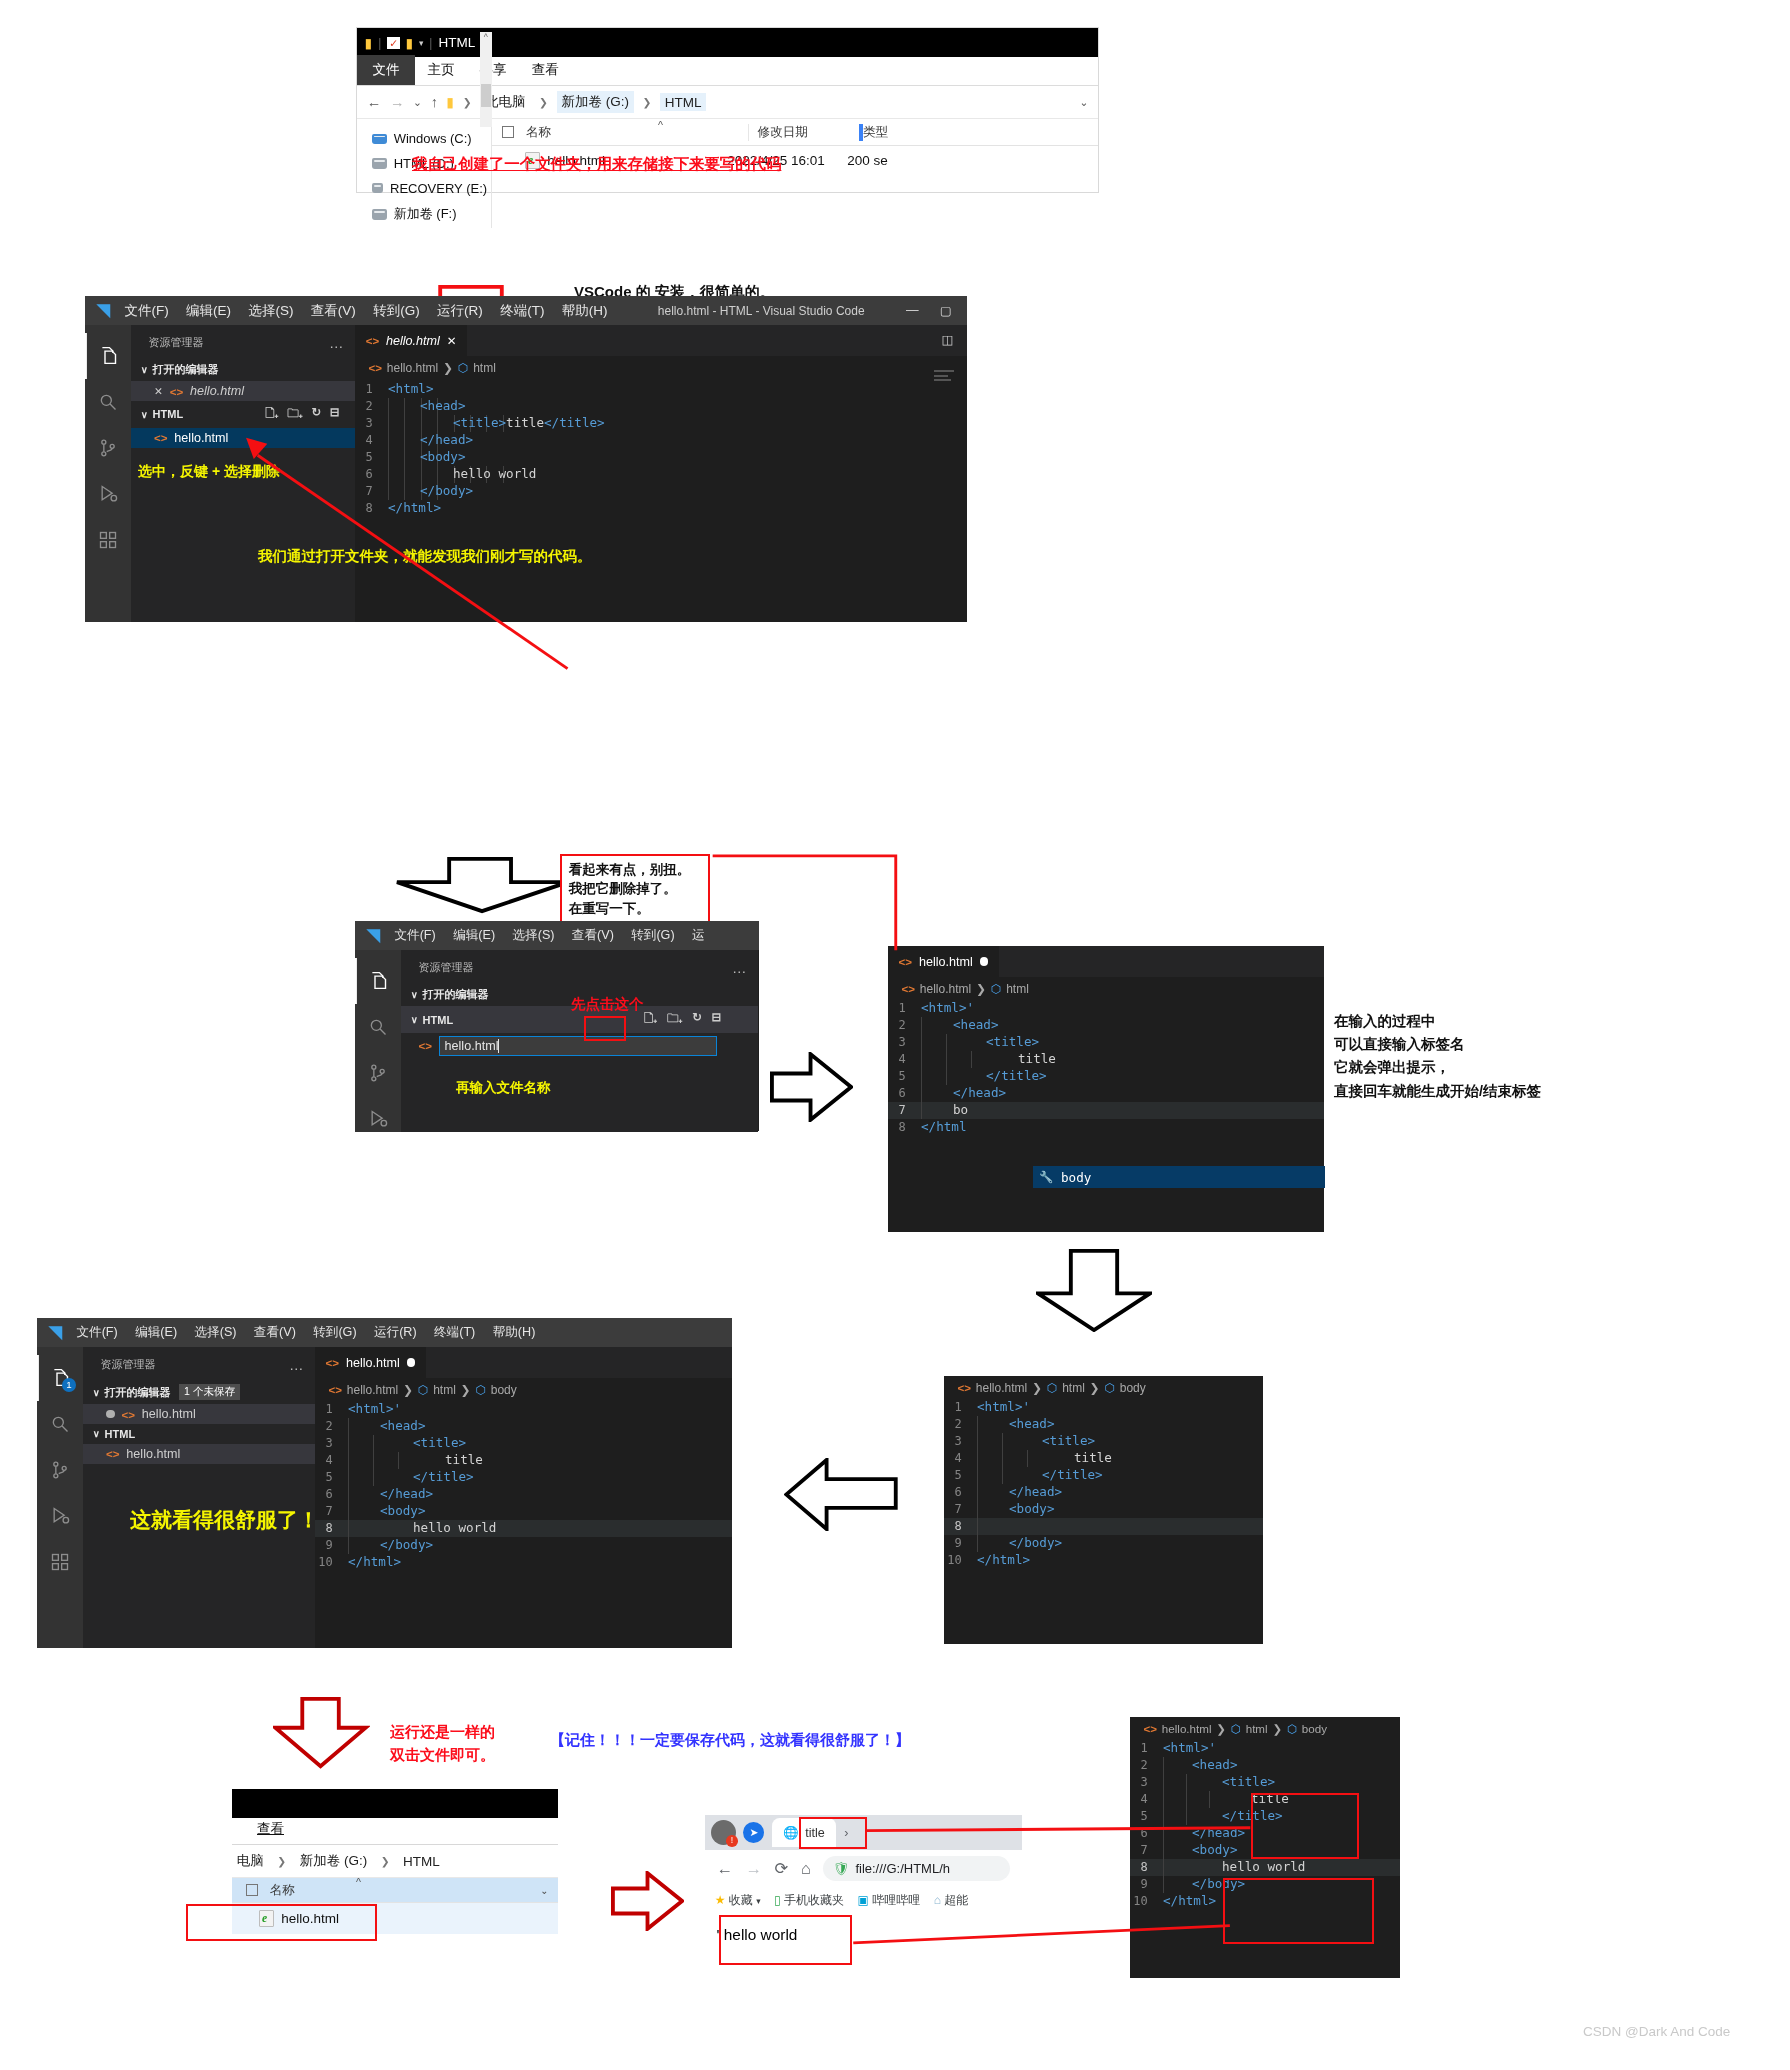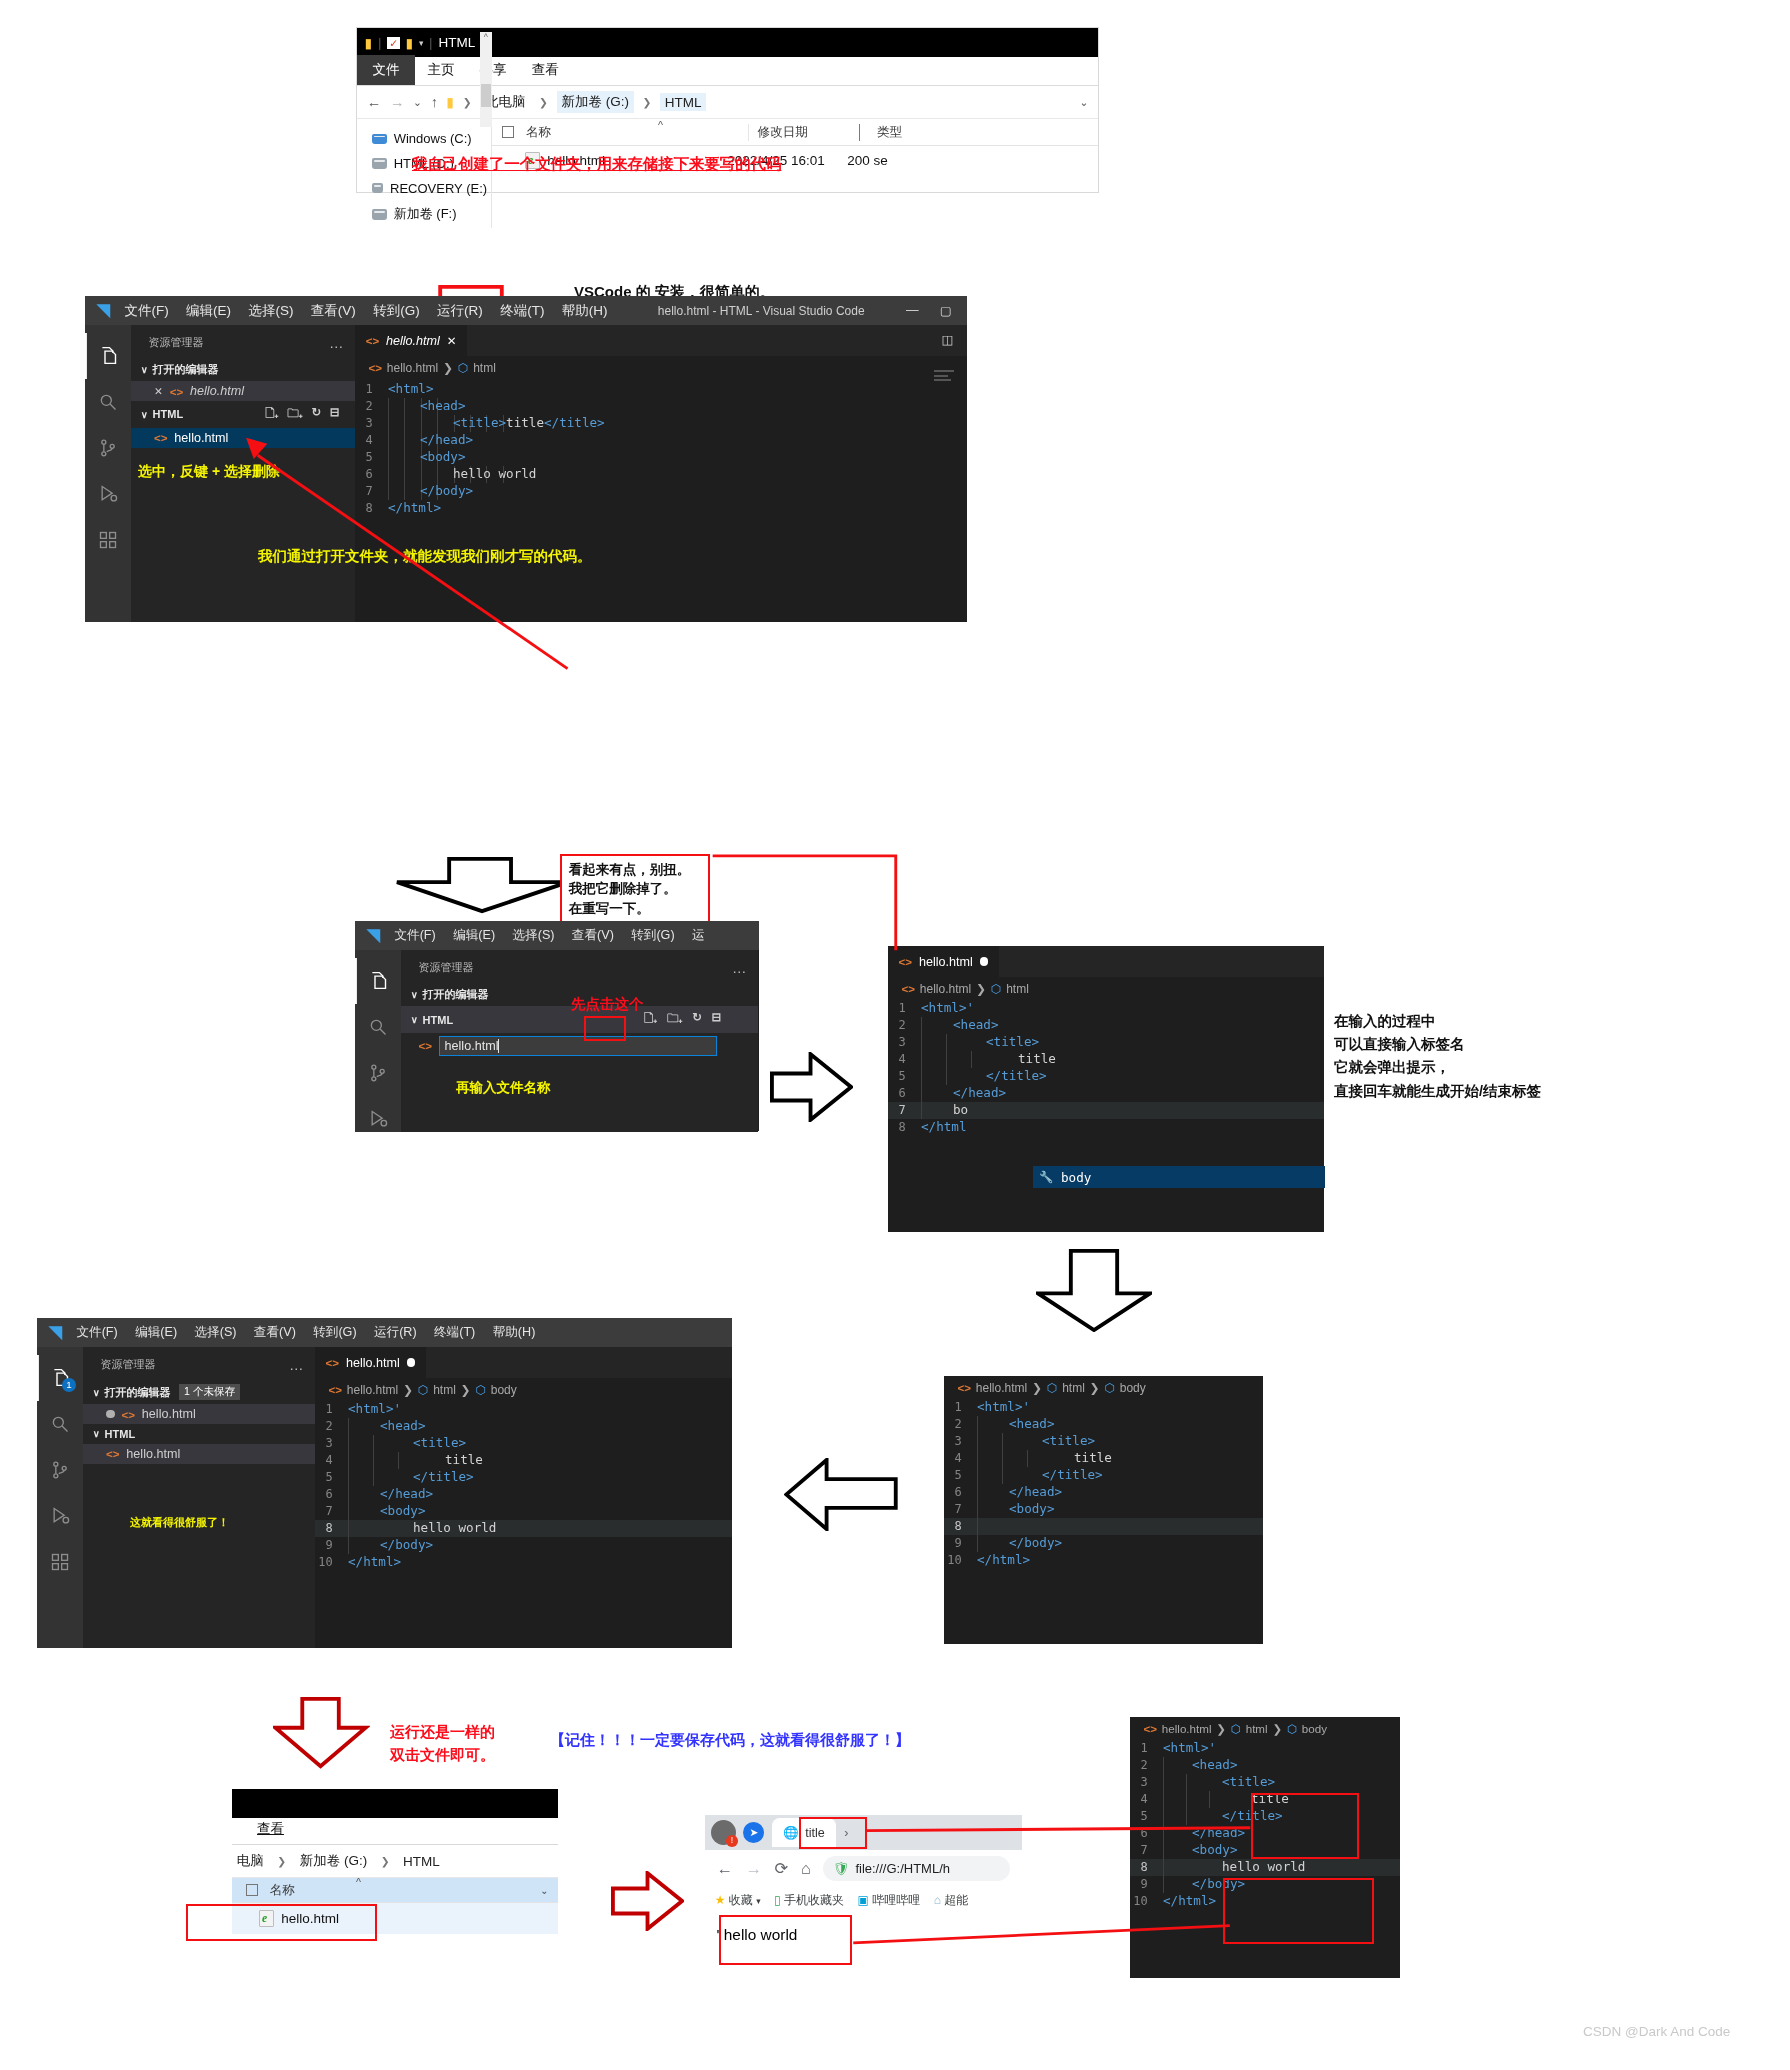--- a/index.html
+++ b/index.html
@@ -46,21 +46,21 @@
   .drive-ico::after{content:"";position:absolute;left:1.9px;right:1.9px;top:1.9px;height:1.9px;background:#e7ebee;border-radius:1px;}
   .drive-ico.win { background:#3f8bd6; }
   .exp-list { flex:1; }
   .col-head {
     display:flex; align-items:center; font-size:12.6px; color:#3a3a3a;
     border-bottom:1px solid #e3e3e3; height:27px; padding-left:9.7px; position:relative;
   }
   .chk { width:12.6px; height:12.6px; border:1px solid #767676; margin-right:11.6px; display:inline-block;}
   .col-name{ flex:0 0 222px; }
   .col-date{ flex:0 0 111px; border-left:1px solid #e6e6e6; padding-left:8.7px;}
-  .col-type{ flex:1; border-left:1px solid #3b82f6; padding-left:17px;}
+  .col-type{ flex:1; border-left:4px solid #3b82f6; padding-left:0;}
   .file-row { display:flex; align-items:center; font-size:13.5px; color:#111; height:29px; padding-left:33px;}
   .html-ico{
     width:14.5px;height:17.4px;background:#f3f3f3;border:1px solid #bdbdbd;display:inline-block;
     position:relative;margin-right:7.7px;border-radius:1px;
   }
   .html-ico::after{
     content:"e"; position:absolute; left:1.9px; top:1px; font-size:11.6px; color:#2aa02a;
     font-family:"Liberation Serif",serif; font-style:italic; font-weight:bold;
   }
 
@@ -657,21 +657,21 @@
         <span>hello.html</span>
       </div>
       <div class="sb-section">
         <span style="font-size:9.7px;">∨</span>
         <span>HTML</span>
       </div>
       <div class="sb-row hi">
         <span class="codeicon">&lt;&gt;</span>
         <span>hello.html</span>
       </div>
-      <div class="abs ann yellow" style="left:93px; top:197px; font-size:11px;">这就看得很舒服了！</div>
+      <div class="abs ann yellow" style="left:93px; top:187px; font-size:21px;">这就看得很舒服了！</div>
     </div>
     <div class="editor">
       <div class="tabbar">
         <div class="tab" style="font-style:normal;">
           <span class="codeicon">&lt;&gt;</span>
           <span>hello.html</span>
           <span class="dot"></span>
         </div>
       </div>
       <div class="breadcrumbs">

